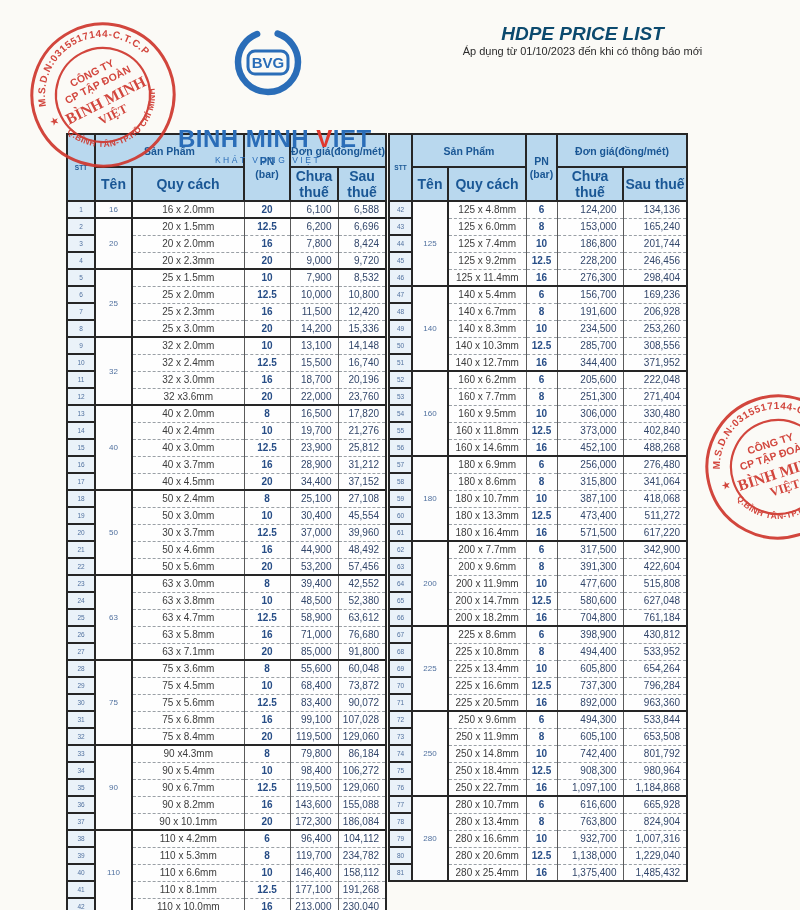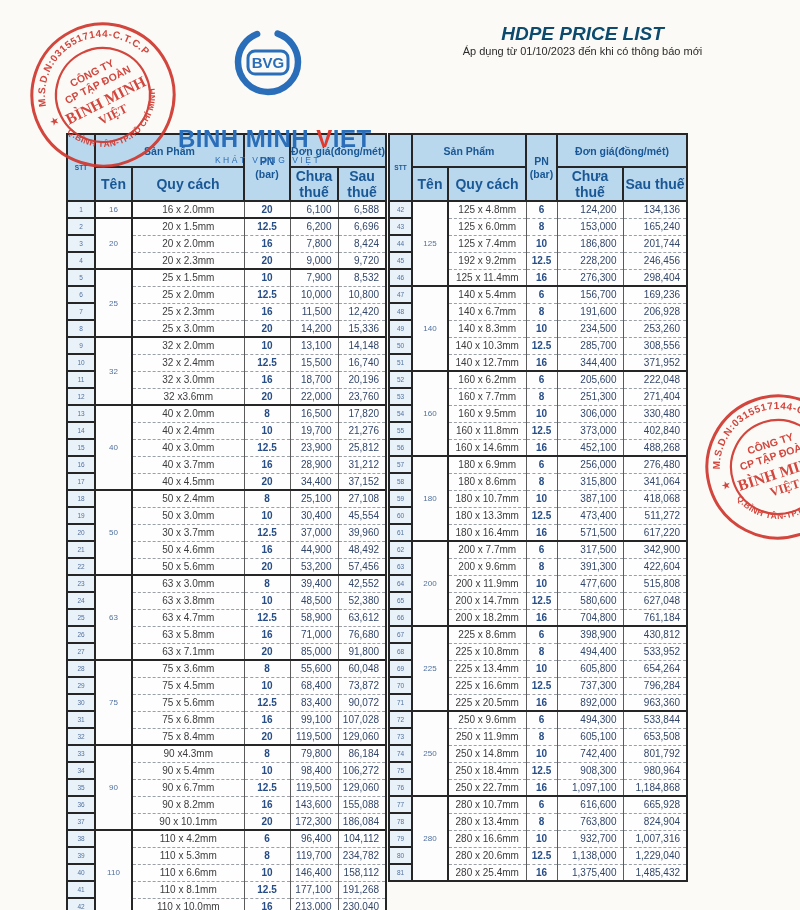--- a/index.html
+++ b/index.html
@@ -485,21 +485,21 @@
       </tr>
       <tr>
         <td class="stt">44</td>
         <td class="quycach">125 x 7.4mm</td>
         <td class="pn">10</td>
         <td class="price">186,800</td>
         <td class="price">201,744</td>
       </tr>
       <tr>
         <td class="stt">45</td>
-        <td class="quycach">192 x 9.2mm</td>
+        <td class="quycach">125 x 9.2mm</td>
         <td class="pn">12.5</td>
         <td class="price">228,200</td>
         <td class="price">246,456</td>
       </tr>
       <tr class="group-end">
         <td class="stt">46</td>
         <td class="quycach">125 x 11.4mm</td>
         <td class="pn">16</td>
         <td class="price">276,300</td>
         <td class="price">298,404</td>

